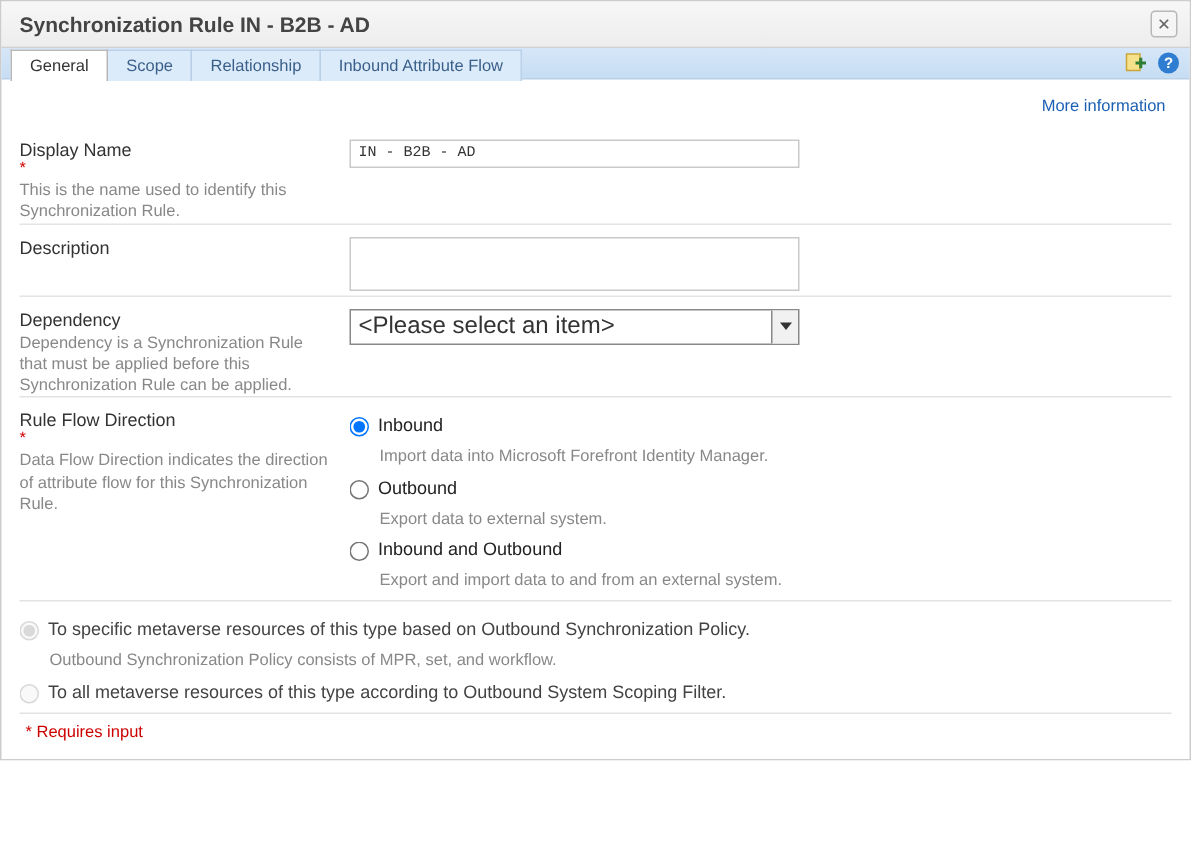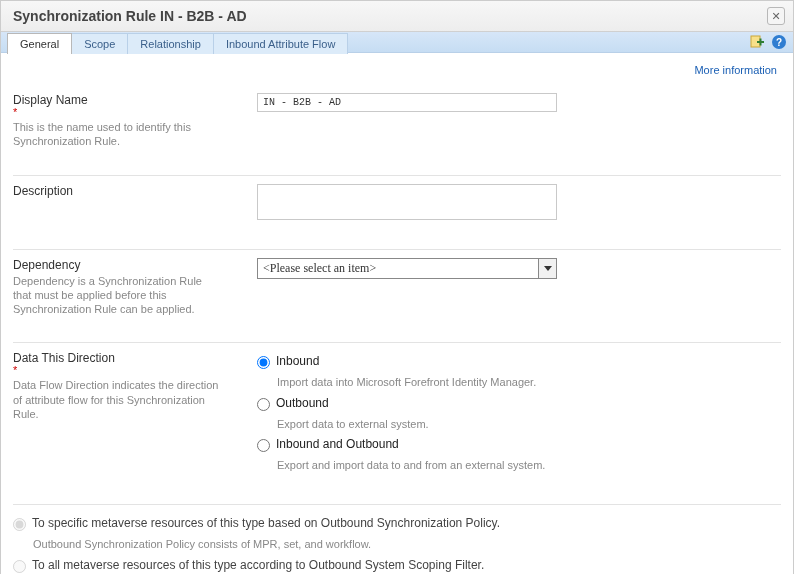--- a/index.html
+++ b/index.html
@@ -82,22 +82,21 @@
     padding: 6px 12px 10px 12px;
   }
   .more-info {
     text-align: right;
     padding: 4px 4px 8px 0;
   }
   .more-info a { color: #1a5fb4; text-decoration: none; font-size: 11px; cursor: pointer; }
   .row {
     display: flex;
     border-bottom: 1px solid #e3e3e3;
-    padding: 8px 0 26px 0;
-    gap: 24px;
+    padding: 8px 0 0 0;
   }
   .row:last-of-type { border-bottom: none; }
   .label-col {
     width: 220px;
     padding-right: 10px;
   }
   .label-title {
     font-size: 12px;
     color: #333;
   }
@@ -129,23 +128,22 @@
     resize: none;
   }
   .select-wrap {
     width: 300px;
     display: flex;
     border: 1px solid #888;
   }
   .select-wrap .sel-text {
     flex: 1;
     padding: 2px 5px;
-    font-size: 12px;
-    color: #333;
-    font-family: Liberation Serif, serif;
+    font-size: 16px;
+    color: #333;
   }
   .select-wrap .sel-btn {
     width: 18px;
     border-left: 1px solid #888;
     display: flex; align-items: center; justify-content: center;
     background: #f1f1f1;
     cursor: pointer;
   }
   .radio-opt {
     display: flex;
@@ -232,21 +230,21 @@
           <div class="sel-text">&lt;Please select an item&gt;</div>
           <div class="sel-btn">
             <span class="chev-down"></span>
           </div>
         </div>
       </div>
     </div>
 
     <div class="row">
       <div class="label-col">
-        <span class="label-title">Data This Direction</span>
+        <span class="label-title">Rule Flow Direction</span>
         <span class="req">*</span>
         <div class="label-desc">Data Flow Direction indicates the direction of attribute flow for this Synchronization Rule.</div>
       </div>
       <div class="field-col field-col-wide">
         <div class="radio-opt">
           <input type="radio" name="flow" checked="" style="">
           <span class="radio-text">Inbound</span>
         </div>
         <div class="radio-sub">Import data into Microsoft Forefront Identity Manager.</div>
 

